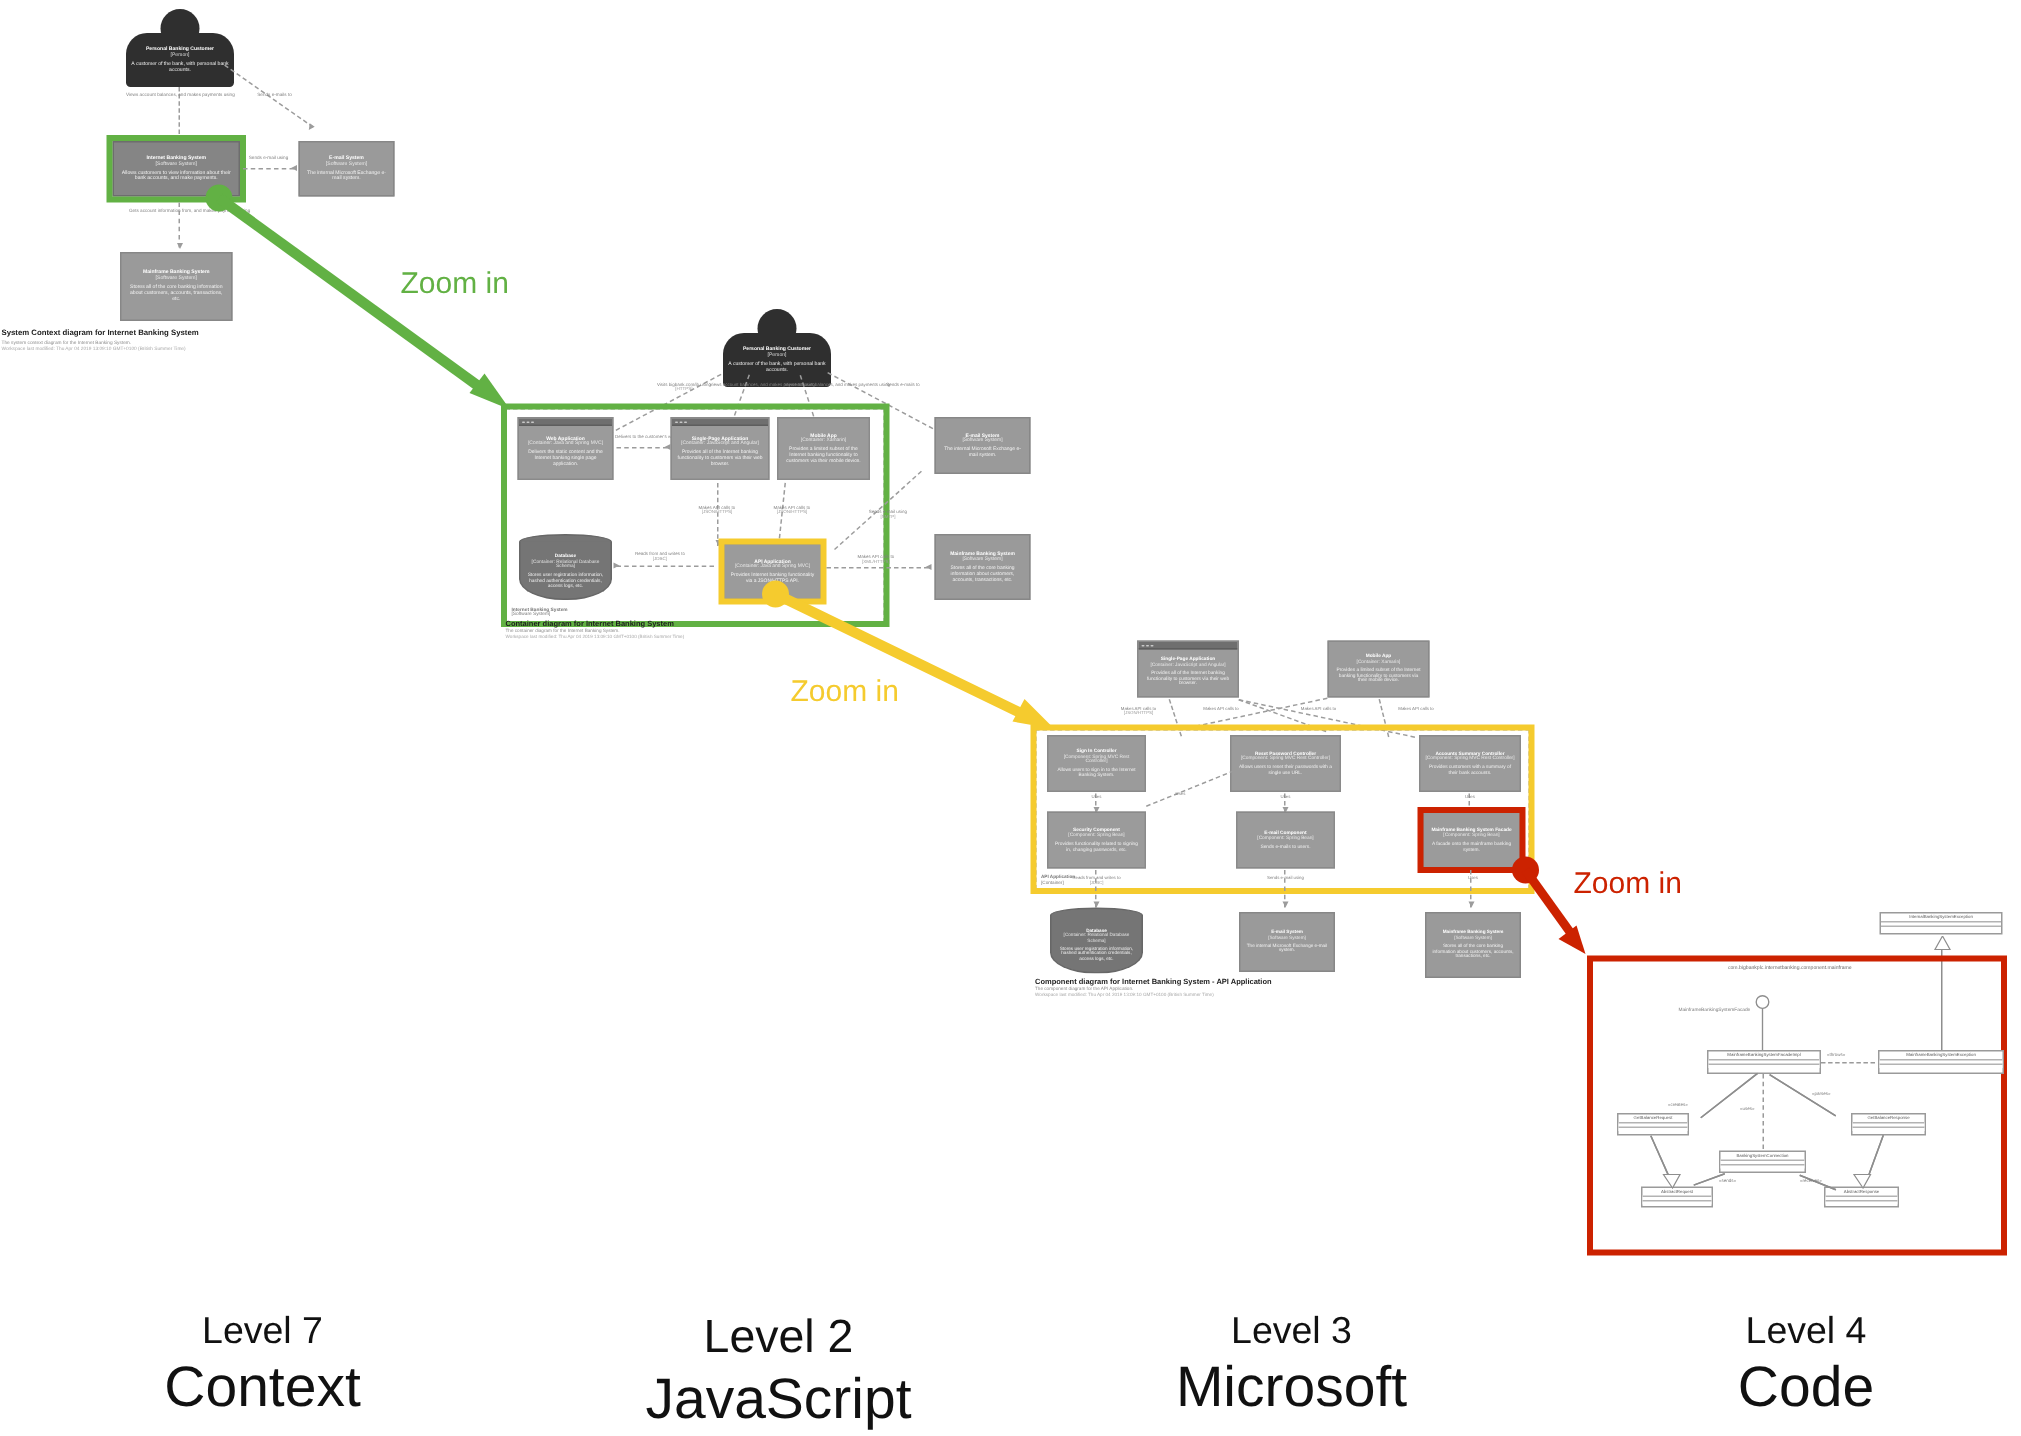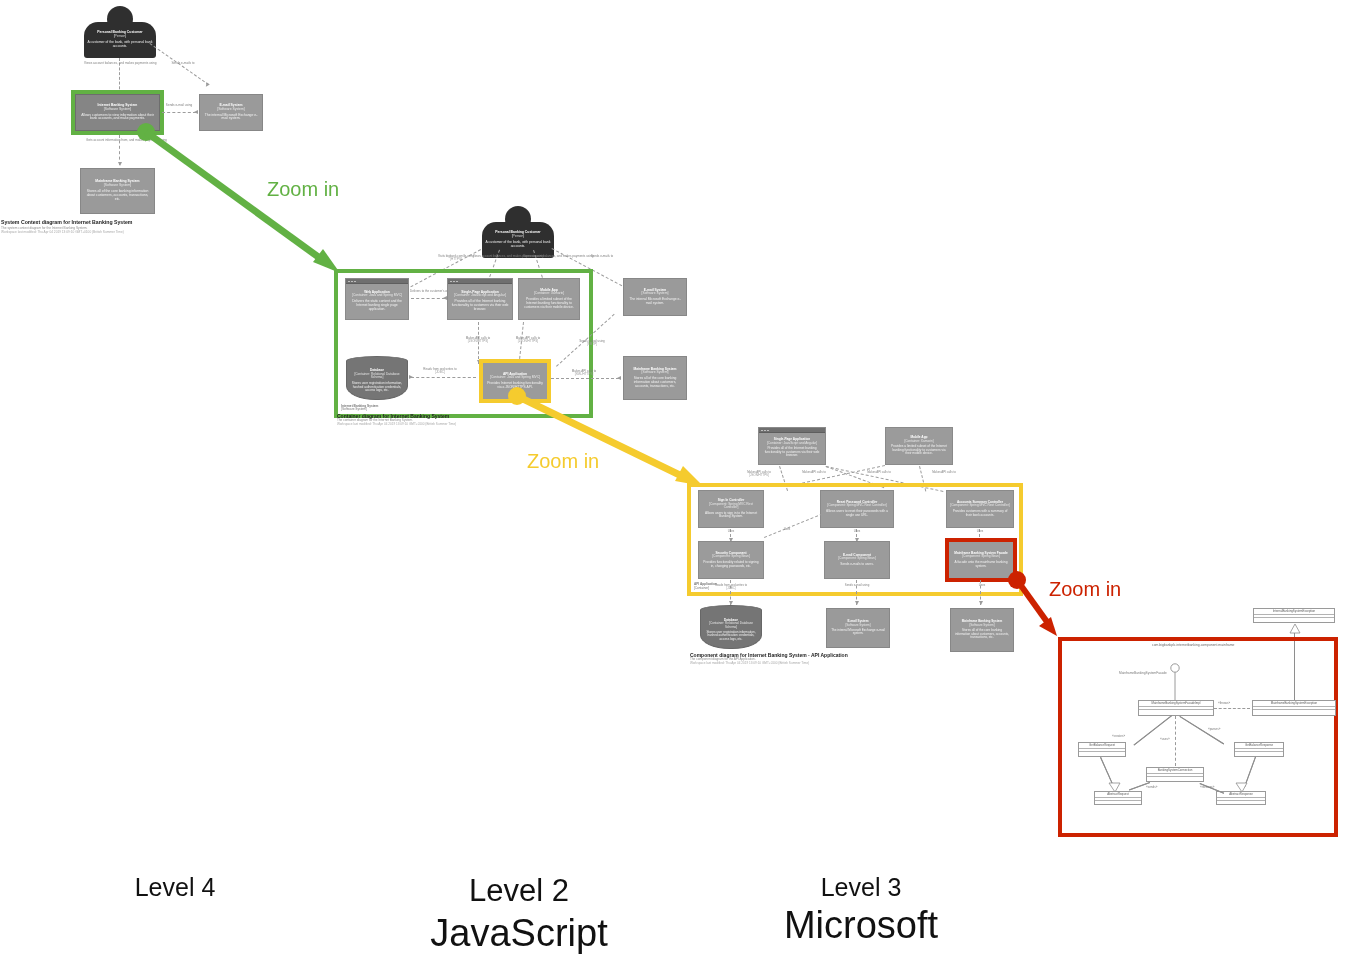--- a/index.html
+++ b/index.html
@@ -628,24 +628,29 @@
     <div class="umlline" style="left:1200px; top:783px; width:26px; height:0; border-top:1px solid #8e8e8e; transform:rotate(22deg);"></div>
     <div class="umllab" style="left:1200px; top:786px; font-size:3px;">«receives»</div>
 
     <div class="umlline" style="left:1256px; top:757px; width:32px; height:0; border-top:1px solid #8e8e8e; transform:rotate(110deg);"></div>
     <svg style="position:absolute; left:1235px; top:782px; width:14px; height:11px;">
       <polygon points="7,10 1,1 12,1" fill="#ffffff" stroke="#8e8e8e" stroke-width="0.8"></polygon>
     </svg>
   </div>
 
   <div class="legend" style="left:60px; top:872px; width:230px;">
-    <div class="lv" style="font-size:25px; line-height:1.25;">Level 4</div>
+    <div class="lv" style="font-size:25px; line-height:1.25;">Level 7</div>
+    <div class="nm" style="font-size:38px; line-height:1.2;">Context</div>
   </div>
   <div class="legend" style="left:404px; top:872px; width:230px;">
     <div class="lv" style="font-size:31px; line-height:1.25;">Level 2</div>
     <div class="nm" style="font-size:38px; line-height:1.2;">JavaScript</div>
   </div>
   <div class="legend" style="left:746px; top:872px; width:230px;">
     <div class="lv" style="font-size:25px; line-height:1.25;">Level 3</div>
     <div class="nm" style="font-size:38px; line-height:1.2;">Microsoft</div>
   </div>
+  <div class="legend" style="left:1089px; top:872px; width:230px;">
+    <div class="lv" style="font-size:25px; line-height:1.25;">Level 4</div>
+    <div class="nm" style="font-size:38px; line-height:1.2;">Code</div>
+  </div>
 
 </div>
 
 </body></html>

